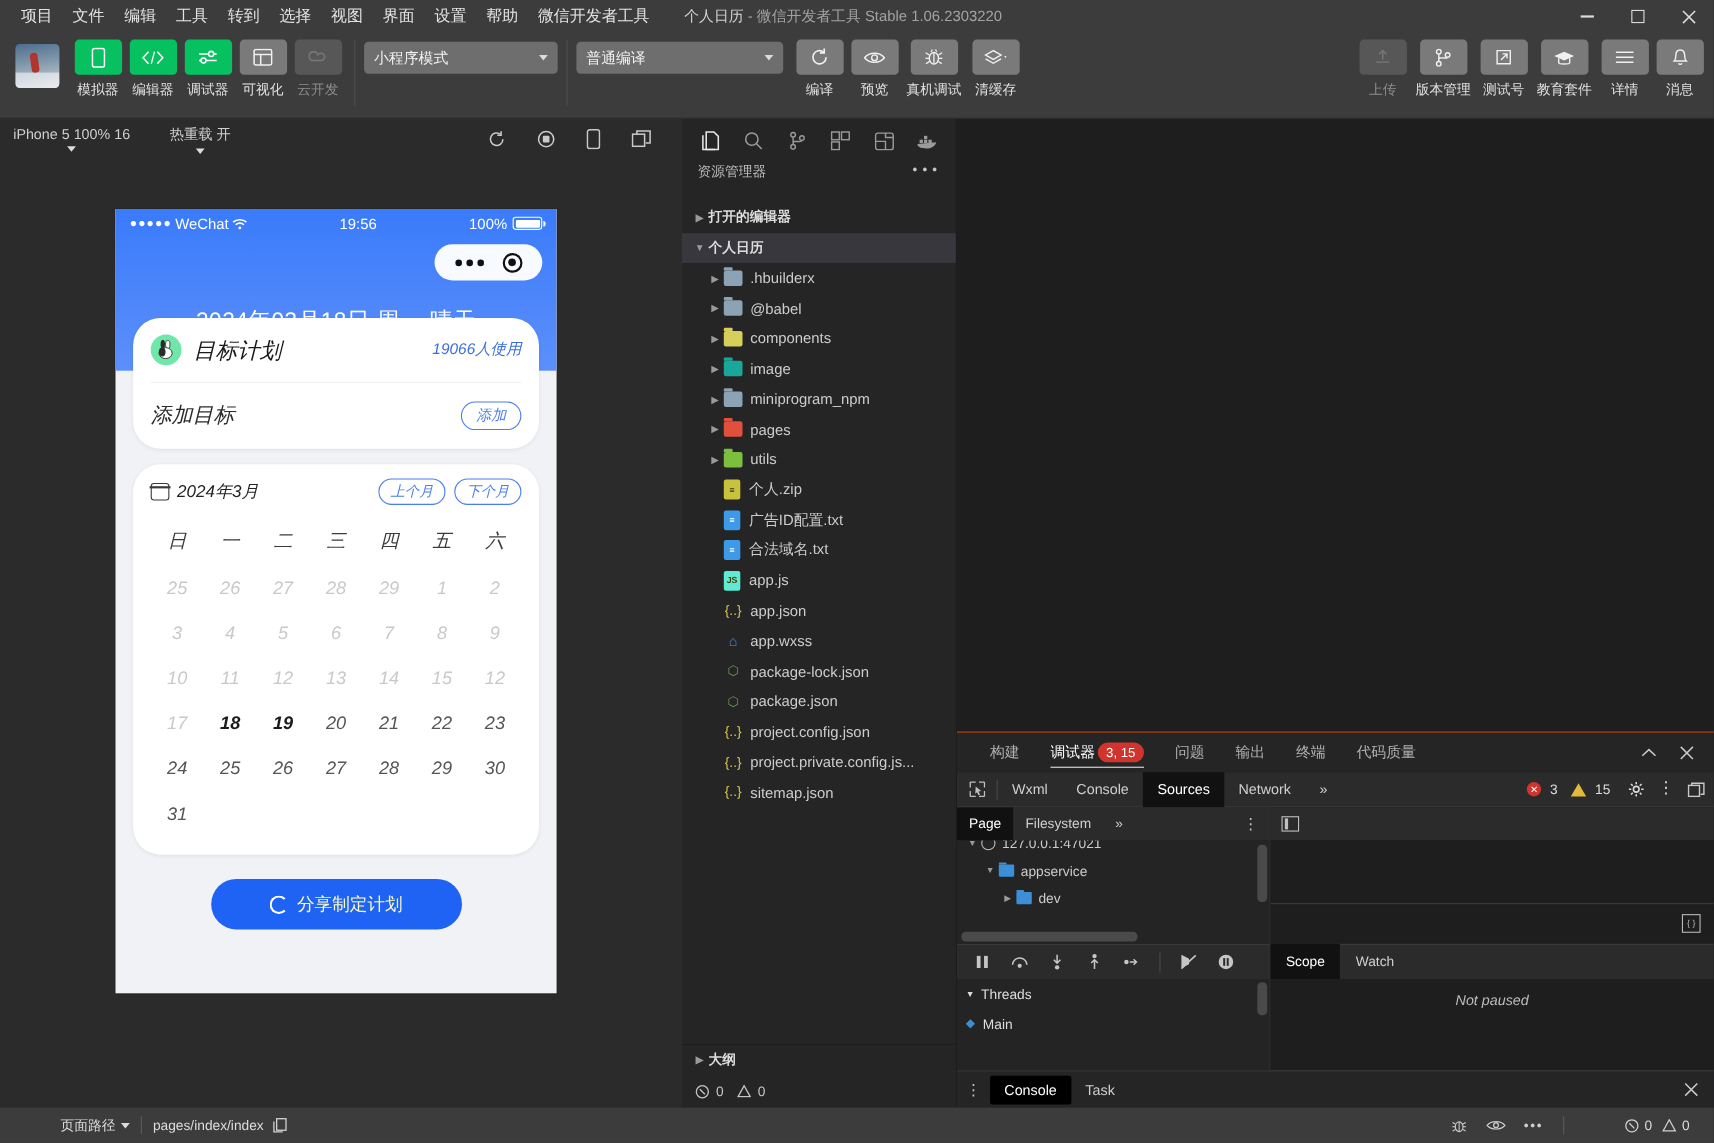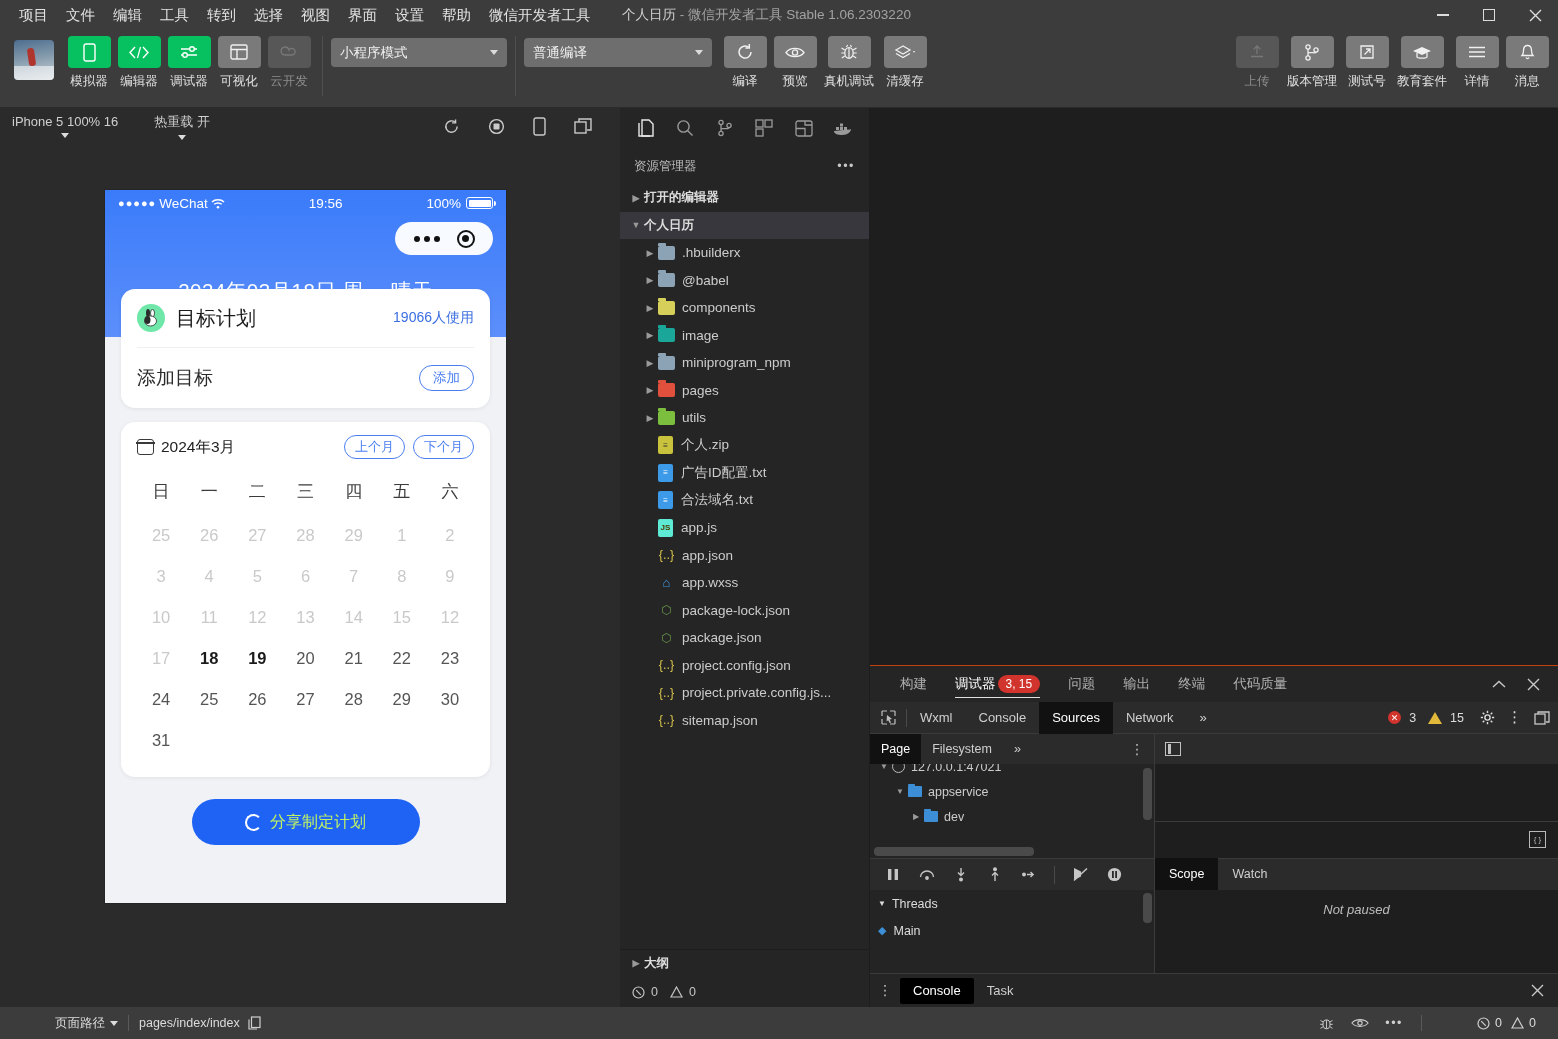--- a/index.html
+++ b/index.html
@@ -106,22 +106,23 @@
     margin:6px 13px 0 auto; display:flex; align-items:center; justify-content:space-around;
     padding:0 10px;
   }
   .cap-dots { display:flex; gap:4px; }
   .cap-dots i { width:6px;height:6px;border-radius:50%;background:#111; display:block;}
   .cap-ring { width:18px;height:18px;border-radius:50%;border:2.4px solid #111; display:flex;align-items:center;justify-content:center;}
   .cap-ring i{ width:7px;height:7px;border-radius:50%;background:#111;display:block;}
   .ph-date { text-align:center; color:#fff; font-size:20.5px; padding:22px 0 18px; letter-spacing:.5px;}
 
   .card {
-    background:#fff; border-radius:14px; margin:0 16px; padding:0 16px;
+    background:#fff; border-radius:25px; margin:0 16px; padding:0 16px;
     box-shadow:0 1px 4px rgba(0,0,0,.07);
+    font-style:italic;
   }
   .card-top { position:relative; top:-48px; margin-bottom:-48px; }
   .goal-row { display:flex; align-items:center; height:58px; }
   .goal-ava {
     width:28px;height:28px;border-radius:50%;background:#6ee7a8; margin-right:11px; flex:0 0 28px;
     display:flex;align-items:center;justify-content:center; font-size:16px; overflow:hidden;
   }
   .goal-title { font-size:20px; color:#1b1b1b; }
   .goal-count { margin-left:auto; font-size:14px; color:#3b6fe0; }
   .goal-sep { height:1px; background:#f0f0f0; }
@@ -143,31 +144,31 @@
   }
   .cal-grid { display:grid; grid-template-columns:repeat(7,1fr); }
   .cal-grid .wd { text-align:center; font-size:17px; color:#3b3b3b; padding:8px 0 12px; }
   .cal-grid .d { text-align:center; font-size:16.5px; color:#555; padding:11px 0; }
   .cal-grid .d.out { color:#c9c9c9; }
   .cal-grid .d.past { color:#c9c9c9; }
   .cal-grid .d.hl { color:#1b1b1b; font-weight:bold; }
 
   .share-wrap { padding:22px 0 0; display:flex; justify-content:center; }
   .share-btn {
-    width:228px; height:46px; border-radius:23px; background:#1f63f5; color:#bef264;
+    width:228px; height:46px; border-radius:23px; background:#1f63f5; color:#fef9c3;
     display:flex; align-items:center; justify-content:center; gap:8px; font-size:16px;
   }
   .share-ico { width:17px;height:17px;border:2.2px solid #fff;border-radius:50%;border-right-color:transparent; }
 
   
   .explorer { width:250px; background:#252526; display:flex; flex-direction:column; border-right:1px solid #1d1d1d; }
   .ex-acts { height:40px; display:flex; align-items:center; gap:0; padding:0 6px; }
   .ex-act { width:40px;height:36px; display:flex;align-items:center;justify-content:center; color:#9a9a9a;}
   .ex-act.active { color:#e8e8e8; }
-  .ex-title { height:36px; display:flex; align-items:center; padding:0 14px; font-size:12.5px; color:#bdbdbd; }
+  .ex-title { height:36px; display:flex; align-items:flex-start; padding:0 14px; font-size:12.5px; color:#bdbdbd;font-family:Liberation Mono, monospace; }
   .ex-title .more { margin-left:auto; letter-spacing:1.5px; color:#c7c7c7; }
   .tree { flex:1 1 auto; overflow:hidden; font-size:13.5px; }
   .row { height:27.5px; display:flex; align-items:center; padding-left:8px; color:#ccc; white-space:nowrap; }
   .row.sec { font-weight:bold; font-size:12.5px; color:#ddd; }
   .arrow { width:16px; text-align:center; font-size:9px; color:#9a9a9a; flex:0 0 16px; }
   .ind1 { padding-left:22px; }
   .fico { width:17px; height:14px; margin-right:7px; flex:0 0 17px; border-radius:2px 2px 2px 2px; position:relative; }
   .fico.folder { background:#8ba3b5; }
   .fico.folder::before{ content:""; position:absolute; left:0; top:-3px; width:8px; height:3px; background:#8ba3b5; border-radius:1px 1px 0 0;}
   .fico.f-yellow { background:#d6cf5a; }

